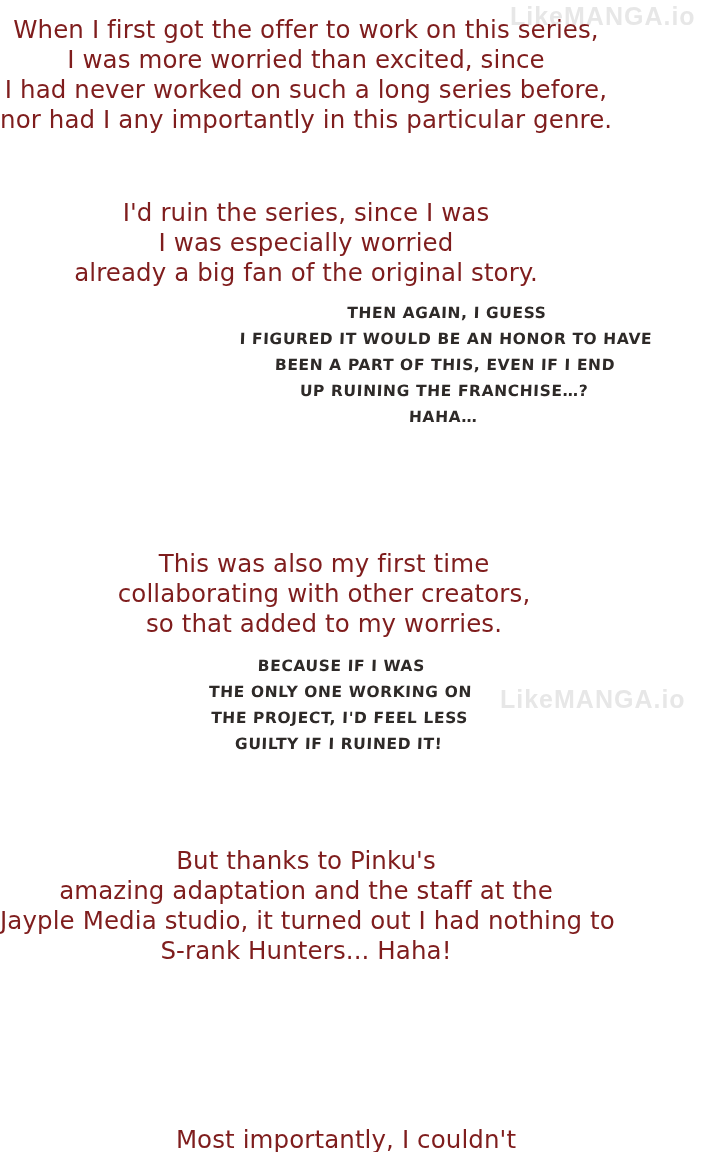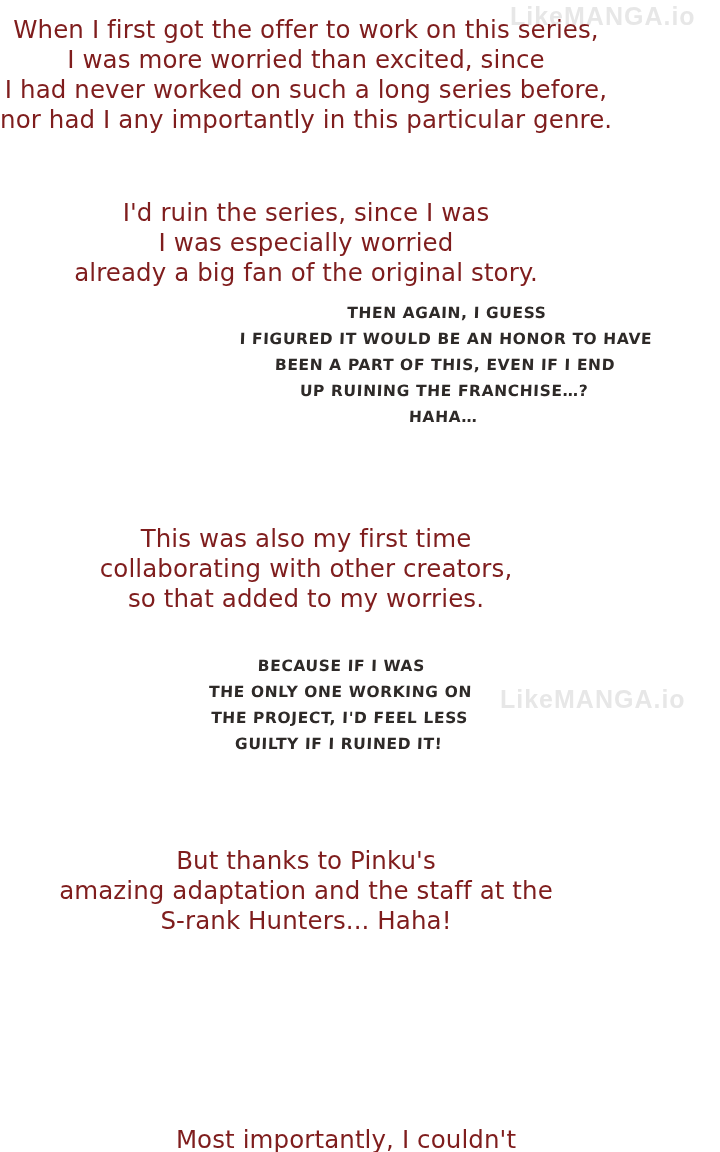--- a/index.html
+++ b/index.html
@@ -50,21 +50,21 @@
     font-family: "DejaVu Sans", sans-serif;
     font-size: 24.5px;
     line-height: 30px;
     color: #7f1d1d;
     letter-spacing: 0.1px;
   }
   .narr .line { display: block; white-space: nowrap; }
 
   .block-1 { top: 15px; }
   .block-2 { top: 198px; }
-  .block-4 { top: 524px; }
+  .block-4 { top: 549px; padding-left: 18px; }
   .block-6 { top: 846px; }
   .block-7 { top: 1125px; }
 
   
   .hand {
     position: absolute;
     text-align: center;
     font-family: "DejaVu Sans", sans-serif;
     font-size: 15.5px;
     font-weight: bold;
@@ -135,20 +135,21 @@
   <div class="hand hand-2">
     <span class="line">Because if I was</span>
     <span class="line">the only one working on</span>
     <span class="line">the project, I'd feel less</span>
     <span class="line">guilty if I ruined it!</span>
   </div>
 
   <div class="narr block-6">
     <span class="line">But thanks to Pinku's</span>
     <span class="line">amazing adaptation and the staff at the</span>
+    <span class="line">Jayple Media studio, it turned out I had nothing to</span>
     <span class="line">S-rank Hunters... Haha!</span>
   </div>
 
   <div class="narr block-7 clip-bottom">
     <span class="line">Most importantly, I couldn't</span>
   </div>
 
 </div>
 
 </body></html>

